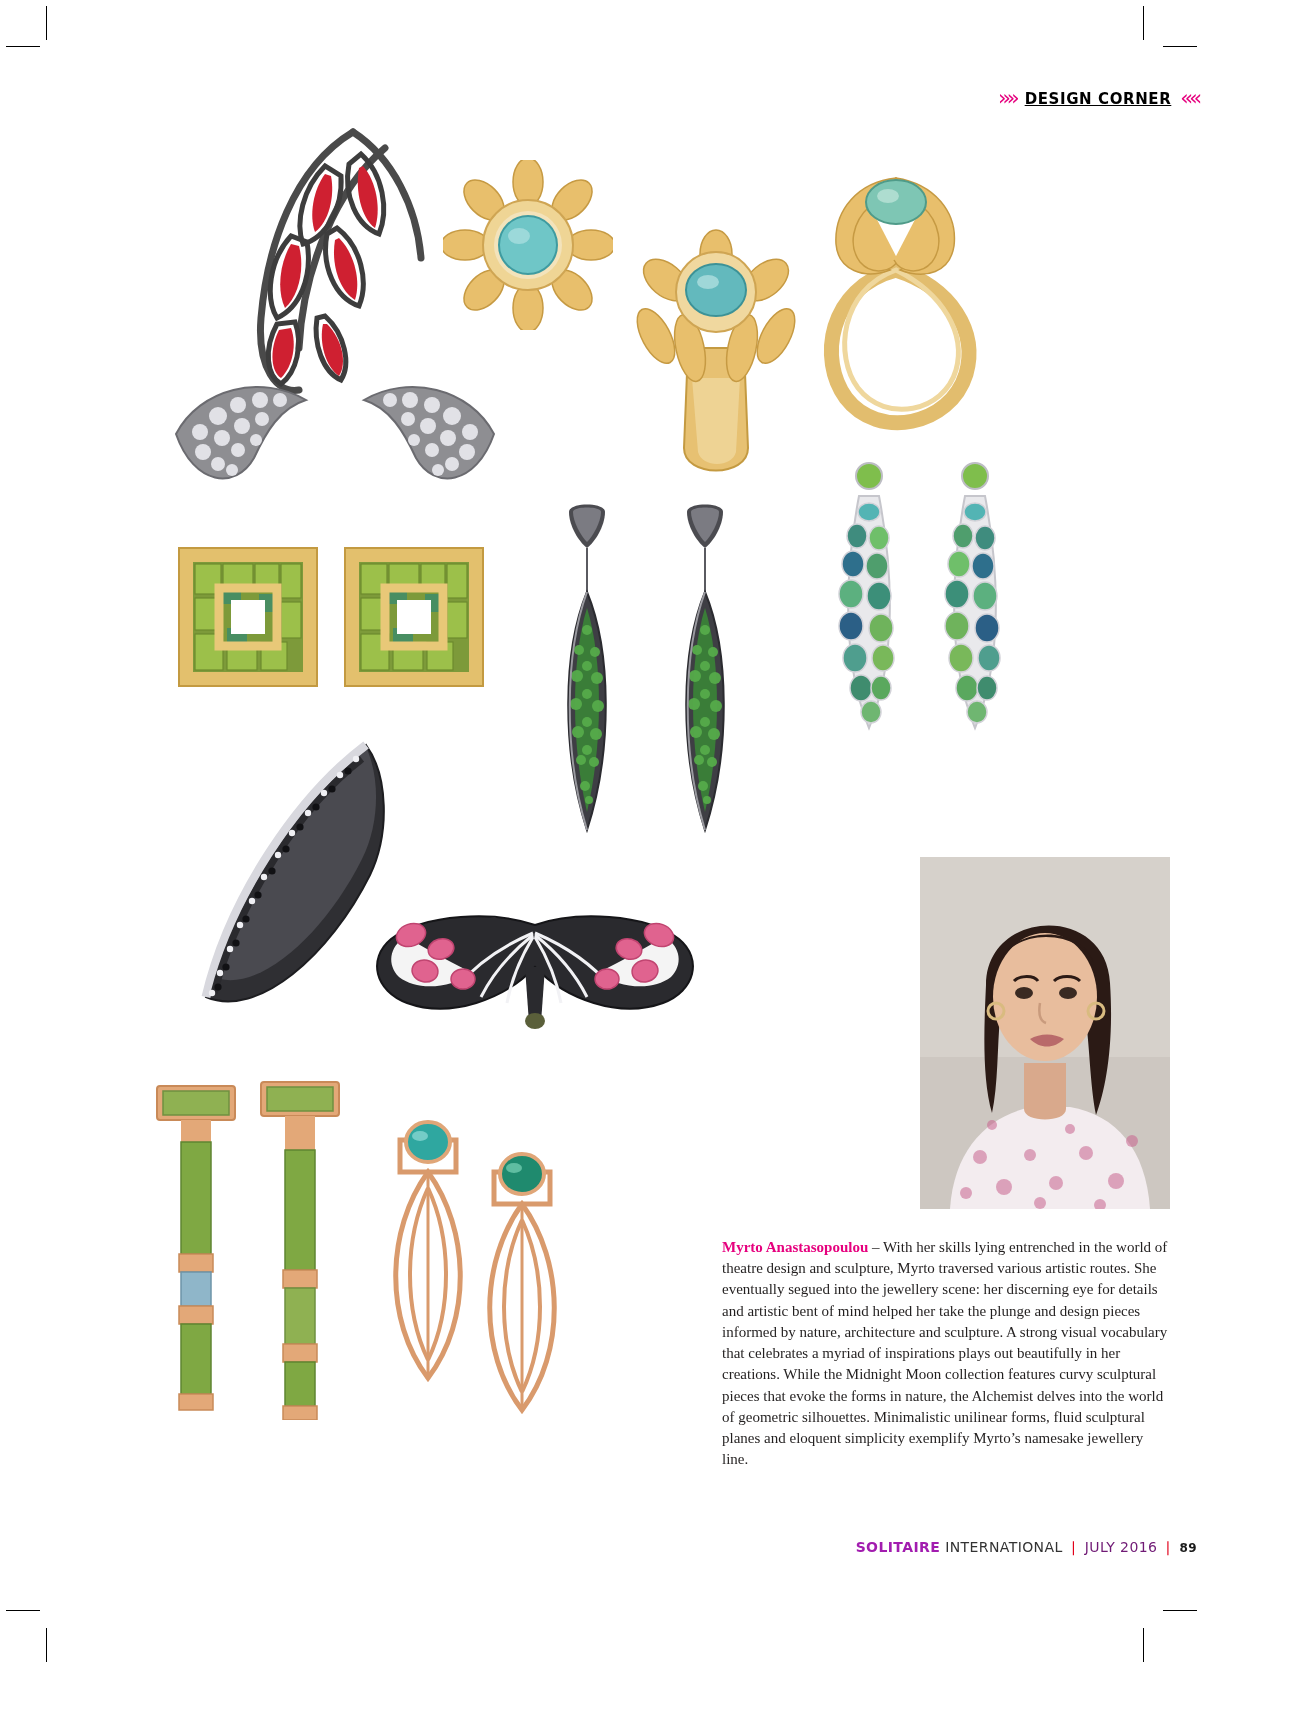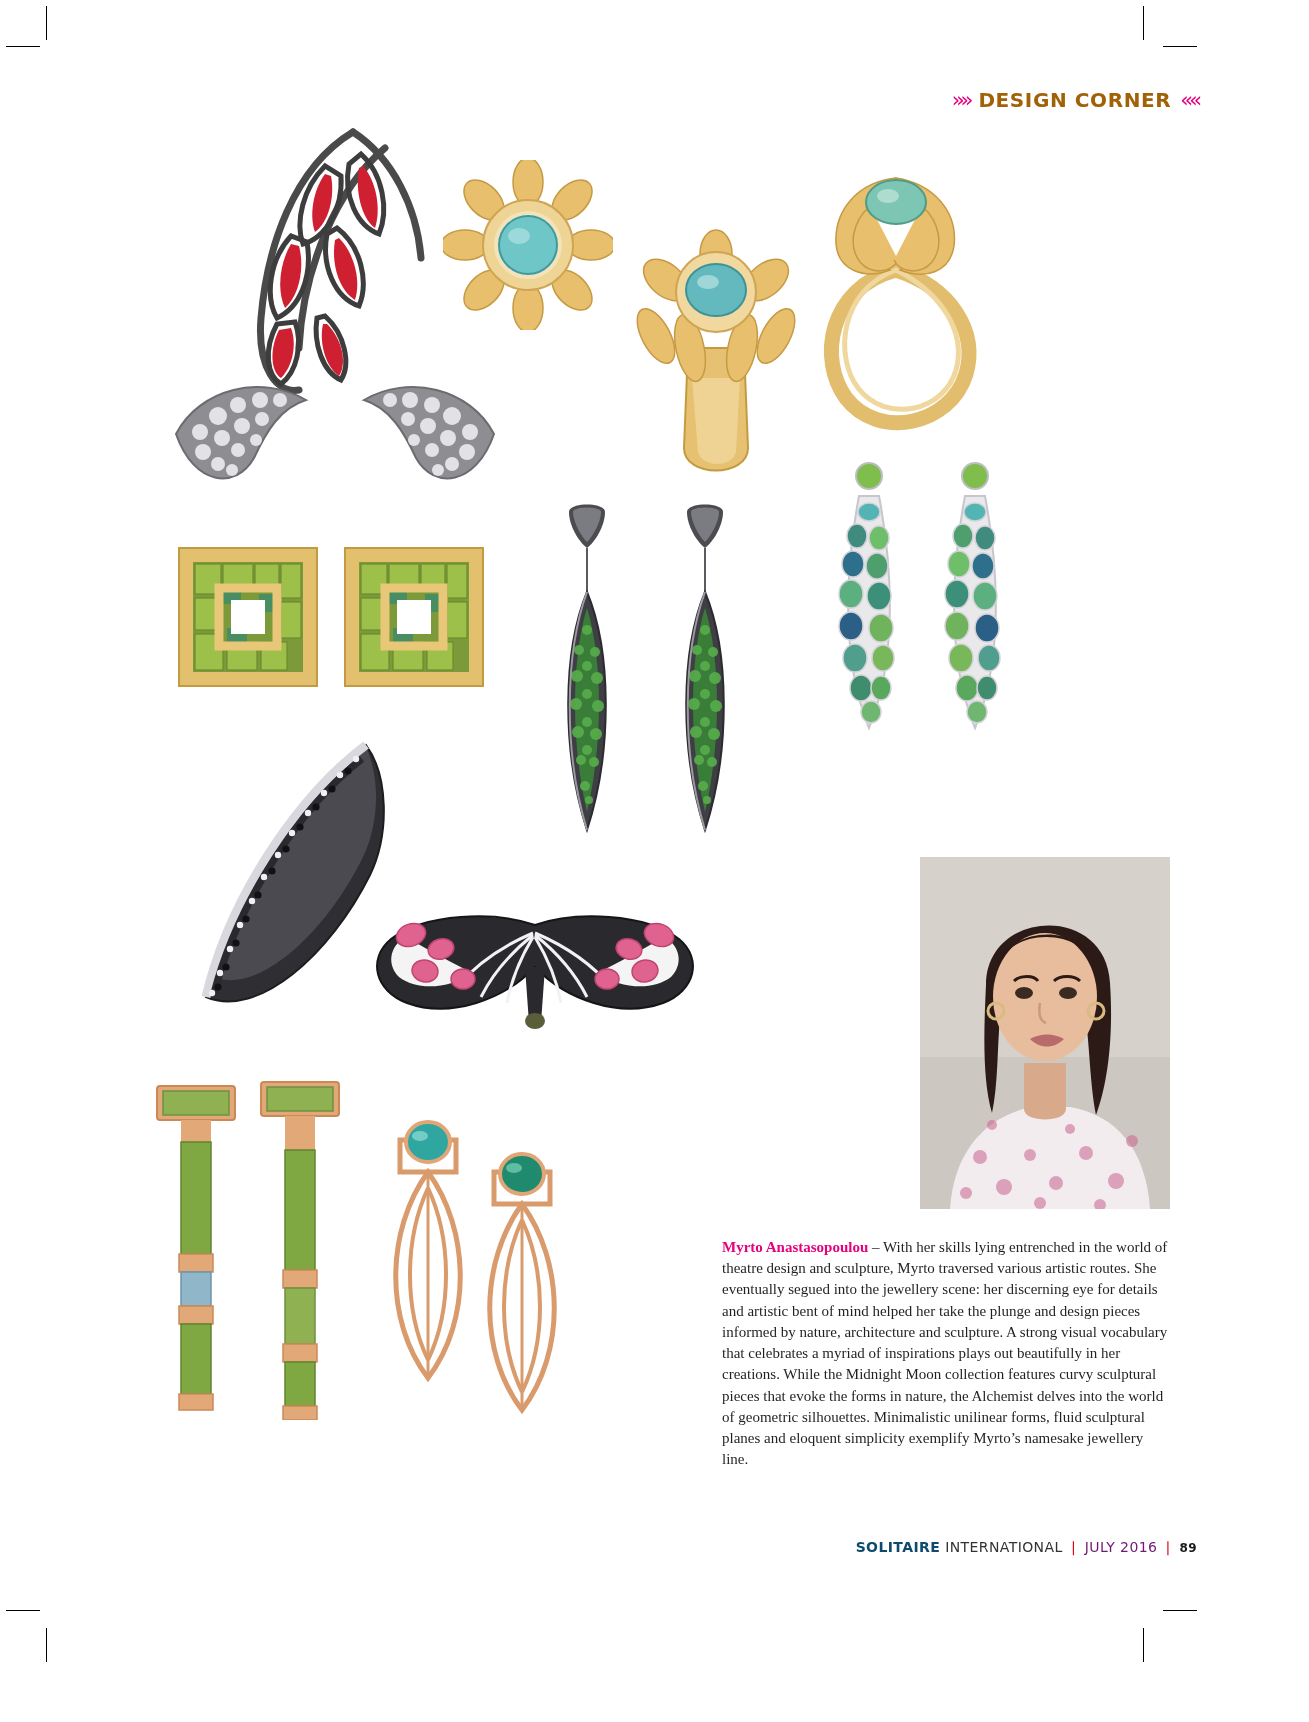--- a/index.html
+++ b/index.html
@@ -40,38 +40,39 @@
   .header .chev {
     color: #e6007e;
     font-size: 21px;
     letter-spacing: -4px;
     font-family: "DejaVu Sans", sans-serif;
     line-height: 1;
   }
   .header .title {
     font-family: "DejaVu Sans", sans-serif;
     font-weight: bold;
-    font-size: 20px;
+    font-size: 15px;
     letter-spacing: 0.6px;
-    color: #a16207;
+    color: #000000;
+    text-decoration: underline;
   }
 
   
   .footer {
     position: absolute;
     bottom: 167px;
     right: 112px;
     display: flex;
     align-items: baseline;
     gap: 5px;
     font-family: "DejaVu Sans", sans-serif;
     font-size: 14px;
     letter-spacing: 0.4px;
   }
-  .footer .brand { color: #0c4a6e; font-weight: bold; }
+  .footer .brand { color: #a21caf; font-weight: bold; }
   .footer .intl  { color: #333; }
   .footer .sep   { color: #e2001a; font-weight: bold; }
   .footer .date  { color: #701a75; }
   .footer .page-no { color: #1a1a1a; font-weight: bold; font-size: 12px; }
 
   
   .article {
     position: absolute;
     left: 722px;
     top: 1222px;

